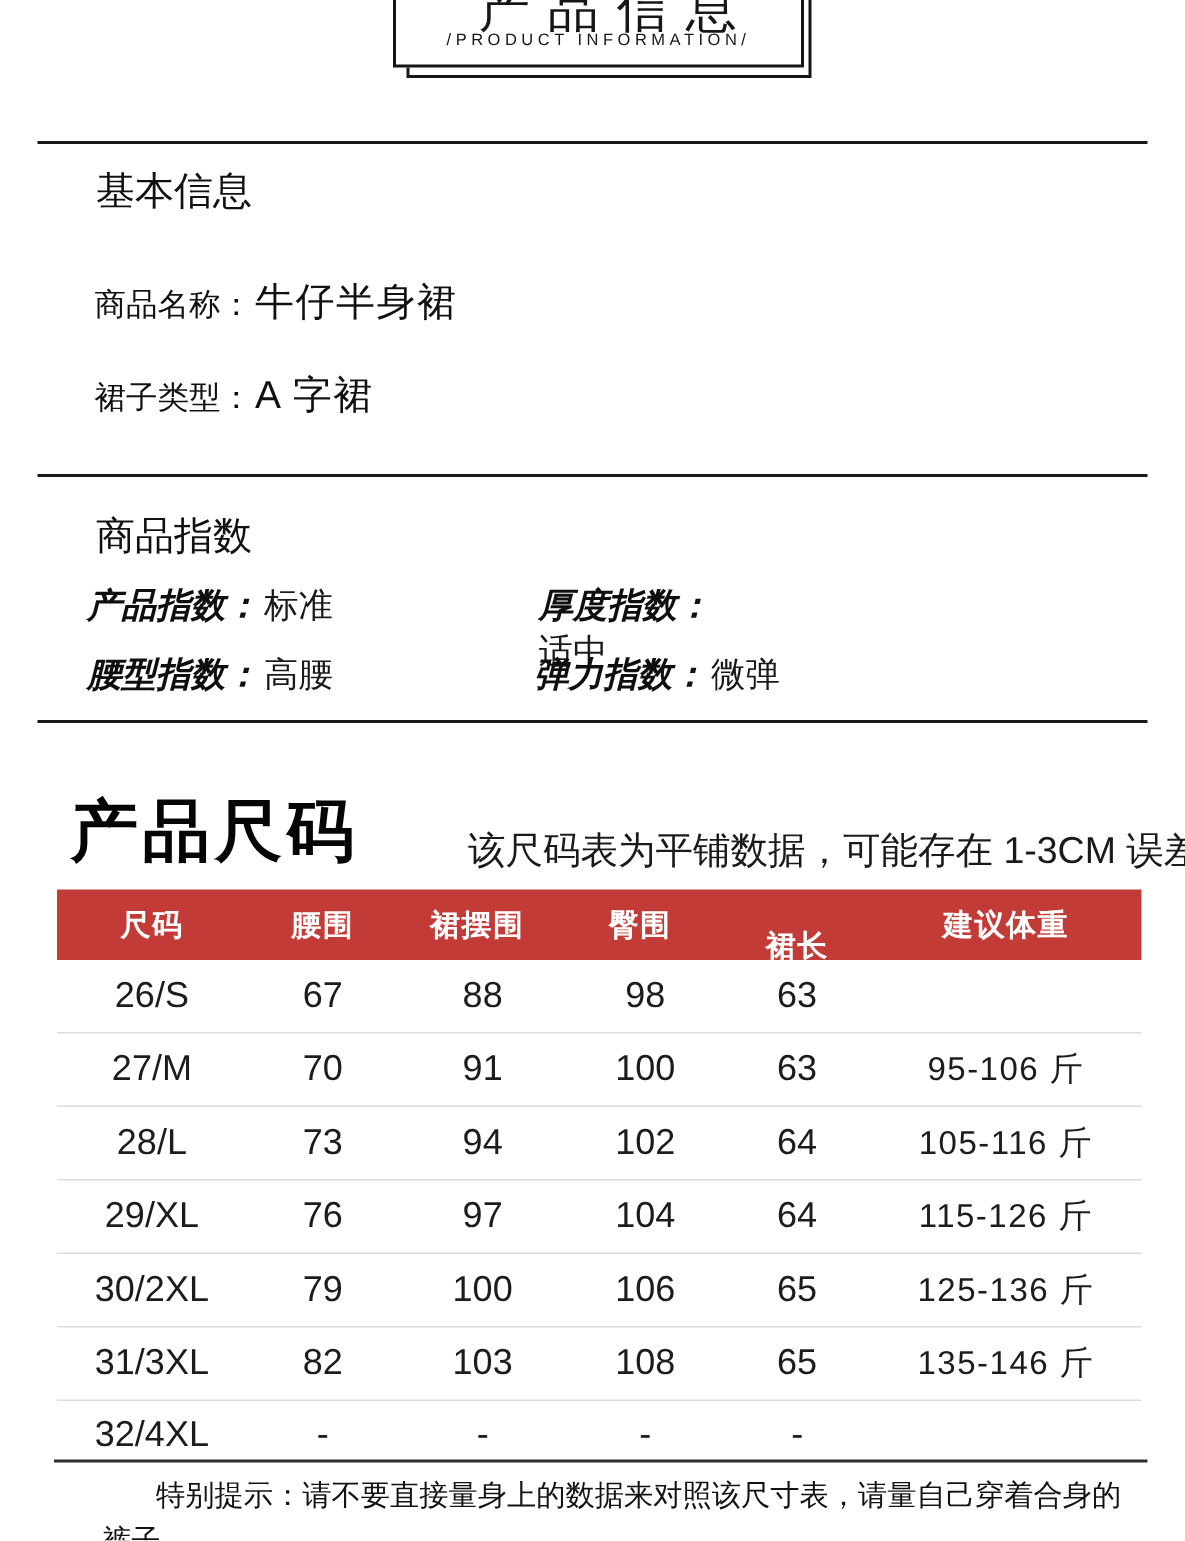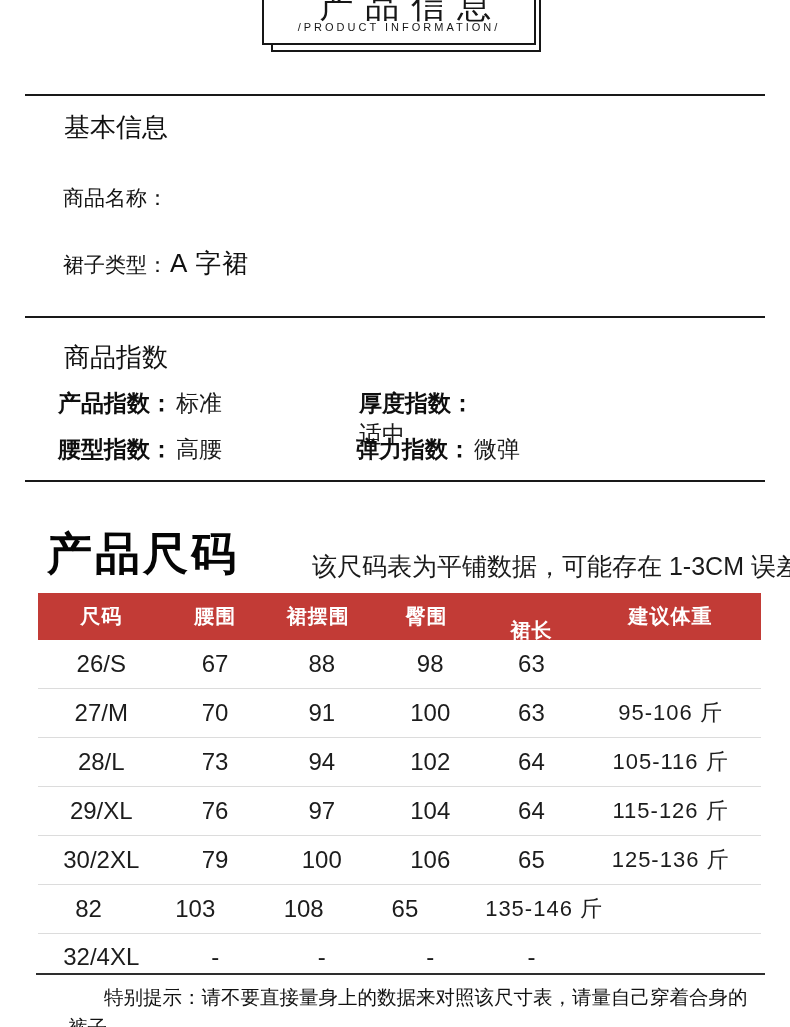--- a/index.html
+++ b/index.html
@@ -101,21 +101,21 @@
   .row-name { top: 184px; }
   .row-type { top: 246px; }
 
   
   .idx-item {
     position: absolute;
     display: flex;
     align-items: baseline;
     white-space: nowrap;
   }
-  .idx-item .lbl { font-size: 23px; font-weight: bold; color: #0f0f0f; }
+  .idx-item .lbl { font-size: 23px; font-weight: bold; color: #0f0f0f; font-style: italic; }
   .idx-item .val { font-size: 23px; color: #1a1a1a; margin-left: 3px; }
   .idx-0 { left: 58px;  top: 388px; }
   .idx-1 { left: 356px; top: 388px; flex-direction: column; }
   .idx-2 { left: 58px;  top: 434px; }
   .idx-3 { left: 356px; top: 434px; }
 
   
   .sizes-title {
     position: absolute;
     left: 47px; top: 524px;
@@ -199,20 +199,21 @@
     </div>
     <div class="en-title">/PRODUCT INFORMATION/</div>
   </div>
 
   <div class="rule rule-1"></div>
 
   <h2 class="section-heading h-basic">基本信息</h2>
 
   <div class="info-row row-name">
     <span class="lbl">商品名称：</span>
+    <span class="val">牛仔半身裙</span>
   </div>
   <div class="info-row row-type">
     <span class="lbl">裙子类型：</span>
     <span class="val">A 字裙</span>
   </div>
 
   <div class="rule rule-2"></div>
 
   <h2 class="section-heading h-index">商品指数</h2>
 
@@ -281,20 +282,21 @@
         </div>
         <div class="trow">
           <div class="tcell" style="width: 17.5%;">30/2XL</div>
           <div class="tcell" style="width: 14%;">79</div>
           <div class="tcell" style="width: 15.5%;">100</div>
           <div class="tcell" style="width: 14.5%;">106</div>
           <div class="tcell" style="width: 13.5%;">65</div>
           <div class="tcell weight-col" style="width: 25%;">125-136 斤</div>
         </div>
         <div class="trow">
+          <div class="tcell" style="width: 17.5%;">31/3XL</div>
           <div class="tcell" style="width: 14%;">82</div>
           <div class="tcell" style="width: 15.5%;">103</div>
           <div class="tcell" style="width: 14.5%;">108</div>
           <div class="tcell" style="width: 13.5%;">65</div>
           <div class="tcell weight-col" style="width: 25%;">135-146 斤</div>
         </div>
         <div class="trow">
           <div class="tcell" style="width: 17.5%;">32/4XL</div>
           <div class="tcell" style="width: 14%;">-</div>
           <div class="tcell" style="width: 15.5%;">-</div>

